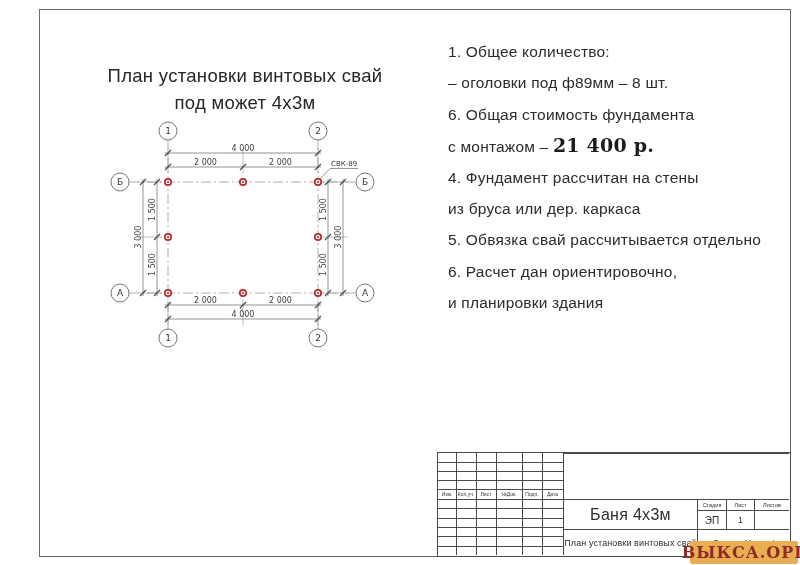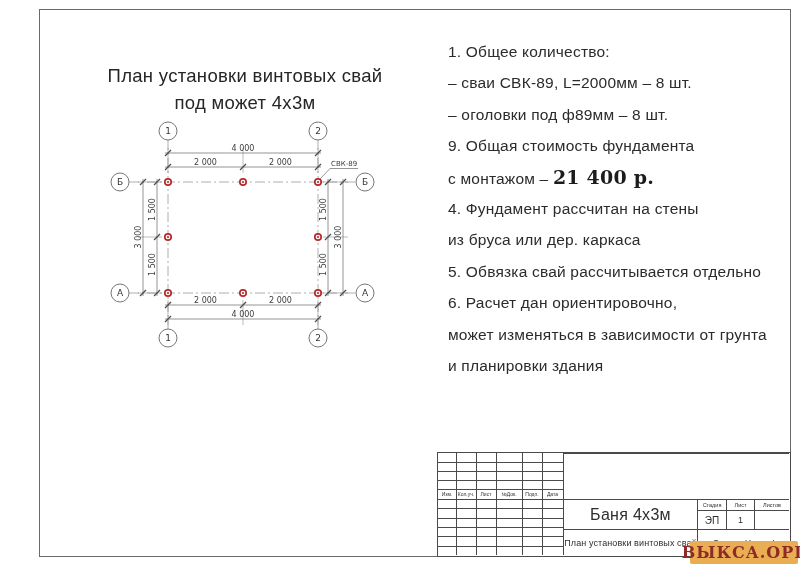--- a/index.html
+++ b/index.html
@@ -221,29 +221,27 @@
         </g>
       <g>
           <circle cx="223" cy="178" r="3.2" fill="#fff" stroke-width="1.7" stroke="#b52a2a"></circle>
           <circle cx="223" cy="178" r="1.1" fill="#b52a2a"></circle>
         </g>
     </g>
   </svg>
 
   <div class="notes">
     <div class="note-line">1. Общее количество:</div>
-    <div class="note-line">– сваи СВК-89, L=2000мм – 8 шт.</div>
     <div class="note-line">– оголовки под ф89мм – 8 шт.</div>
-    <div class="note-line">9. Общая стоимость фундамента</div>
+    <div class="note-line">6. Общая стоимость фундамента</div>
     <div class="note-line"><span>с монтажом –  </span><span class="price">21 400 р.</span></div>
     <div class="note-line">4. Фундамент рассчитан на стены</div>
     <div class="note-line">из бруса или дер. каркаса</div>
     <div class="note-line">5. Обвязка свай рассчитывается отдельно</div>
     <div class="note-line">6. Расчет дан ориентировочно,</div>
-    <div class="note-line">может изменяться в зависимости от грунта</div>
     <div class="note-line">и планировки здания</div>
   </div>
 
   <div class="tblock">
     <div class="revgrid">
       <div class="revhead">
         <span class="rh0">Изм.</span>
         <span class="rh1">Кол.уч.</span>
         <span class="rh2">Лист</span>
         <span class="rh3">№Док.</span>

